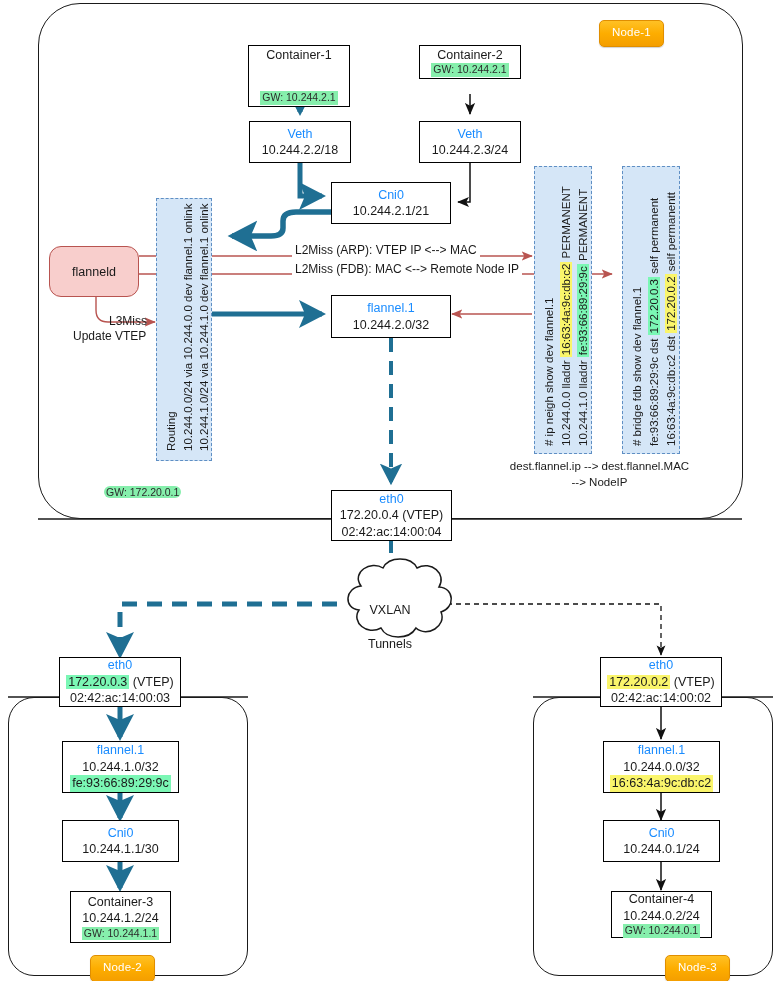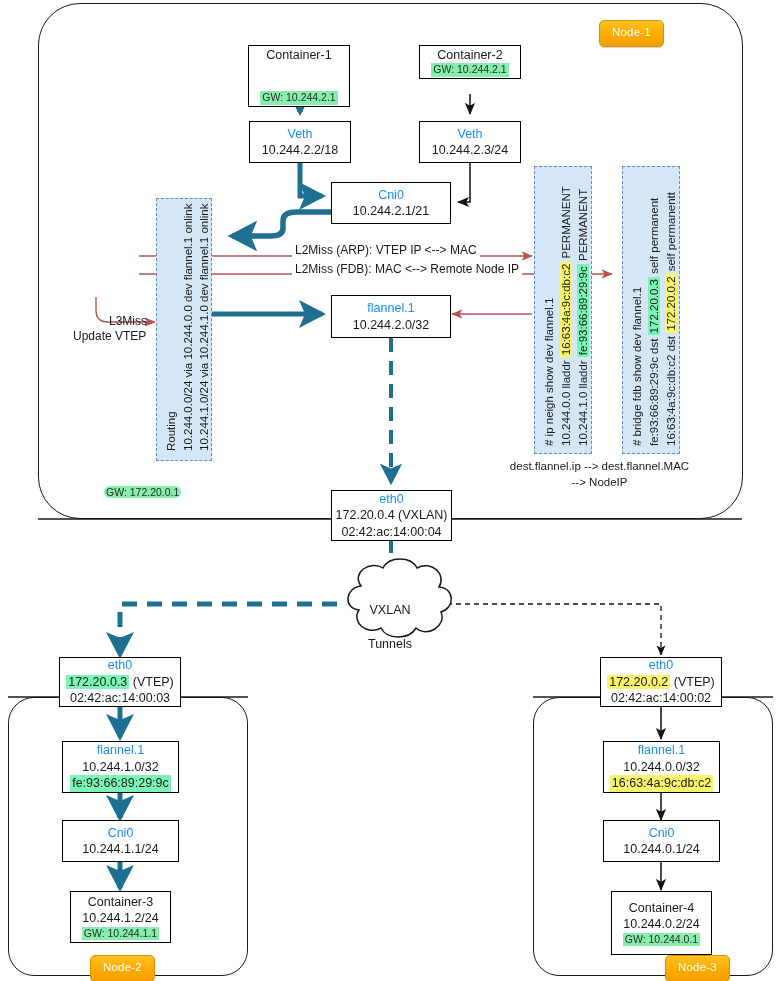--- a/index.html
+++ b/index.html
@@ -220,29 +220,32 @@
   <div class="abs box" style="left:419px;top:121px;width:102px;height:42px;">
     <span class="ttl">Veth</span>
     <span class="ln">10.244.2.3/24</span>
   </div>
 
   <div class="abs box" style="left:331px;top:182px;width:120px;height:42px;">
     <span class="ttl">Cni0</span>
     <span class="ln">10.244.2.1/21</span>
   </div>
 
+  <div class="abs flanneld" style="left:49px;top:246px;width:90px;height:51px;">
+    <span>flanneld</span>
+  </div>
 
   <div class="abs box" style="left:331px;top:295px;width:120px;height:43px;">
     <span class="ttl">flannel.1</span>
     <span class="ln">10.244.2.0/32</span>
   </div>
 
   <div class="abs box" style="left:331px;top:490px;width:121px;height:51px;">
     <span class="ttl">eth0</span>
-    <span class="ln">172.20.0.4 (VXLAN)</span>
+    <span class="ln">172.20.0.4 (VTEP)</span>
     <span class="ln">02:42:ac:14:00:04</span>
   </div>
 
   <div class="abs vpanel" style="left:156px;top:198px;width:56px;height:263px;">
     <div class="vtext" style="left:9px;top:252px;">Routing</div>
     <div class="vtext" style="left:26px;top:252px;">10.244.0.0/24 via 10.244.0.0 dev flannel.1 onlink</div>
     <div class="vtext" style="left:42px;top:252px;">10.244.1.0/24 via 10.244.1.0 dev flannel.1 onlink</div>
   </div>
 
   <div class="abs vpanel" style="left:534px;top:166px;width:58px;height:288px;">
@@ -287,21 +290,21 @@
   </div>
 
   <div class="abs box" style="left:62px;top:741px;width:117px;height:52px;">
     <span class="ttl">flannel.1</span>
     <span class="ln">10.244.1.0/32</span>
     <span class="ln hl-green">fe:93:66:89:29:9c</span>
   </div>
 
   <div class="abs box" style="left:62px;top:820px;width:117px;height:42px;">
     <span class="ttl">Cni0</span>
-    <span class="ln">10.244.1.1/24</span>
+    <span class="ln">10.244.1.1/30</span>
   </div>
 
   <div class="abs box" style="left:70px;top:891px;width:101px;height:52px;">
     <span class="ln">Container-3</span>
     <span class="ln">10.244.1.2/24</span>
     <span class="gw">GW: 10.244.1.1</span>
   </div>
 
   <div class="abs node-badge" style="left:90px;top:955px;">Node-2</div>
 
@@ -317,21 +320,21 @@
     <span class="ttl">flannel.1</span>
     <span class="ln">10.244.0.0/32</span>
     <span class="ln hl-yellow">16:63:4a:9c:db:c2</span>
   </div>
 
   <div class="abs box" style="left:603px;top:820px;width:117px;height:42px;">
     <span class="ttl">Cni0</span>
     <span class="ln">10.244.0.1/24</span>
   </div>
 
-  <div class="abs box" style="left:611px;top:891px;width:101px;height:64px;">
+  <div class="abs box" style="left:611px;top:891px;width:101px;height:47px;">
     <span class="ln">Container-4</span>
     <span class="ln">10.244.0.2/24</span>
     <span class="gw">GW: 10.244.0.1</span>
   </div>
 
   <div class="abs node-badge" style="left:631px;top:955px;margin-left:34px;">Node-3</div>
 
 </div>
 
 </body></html>

